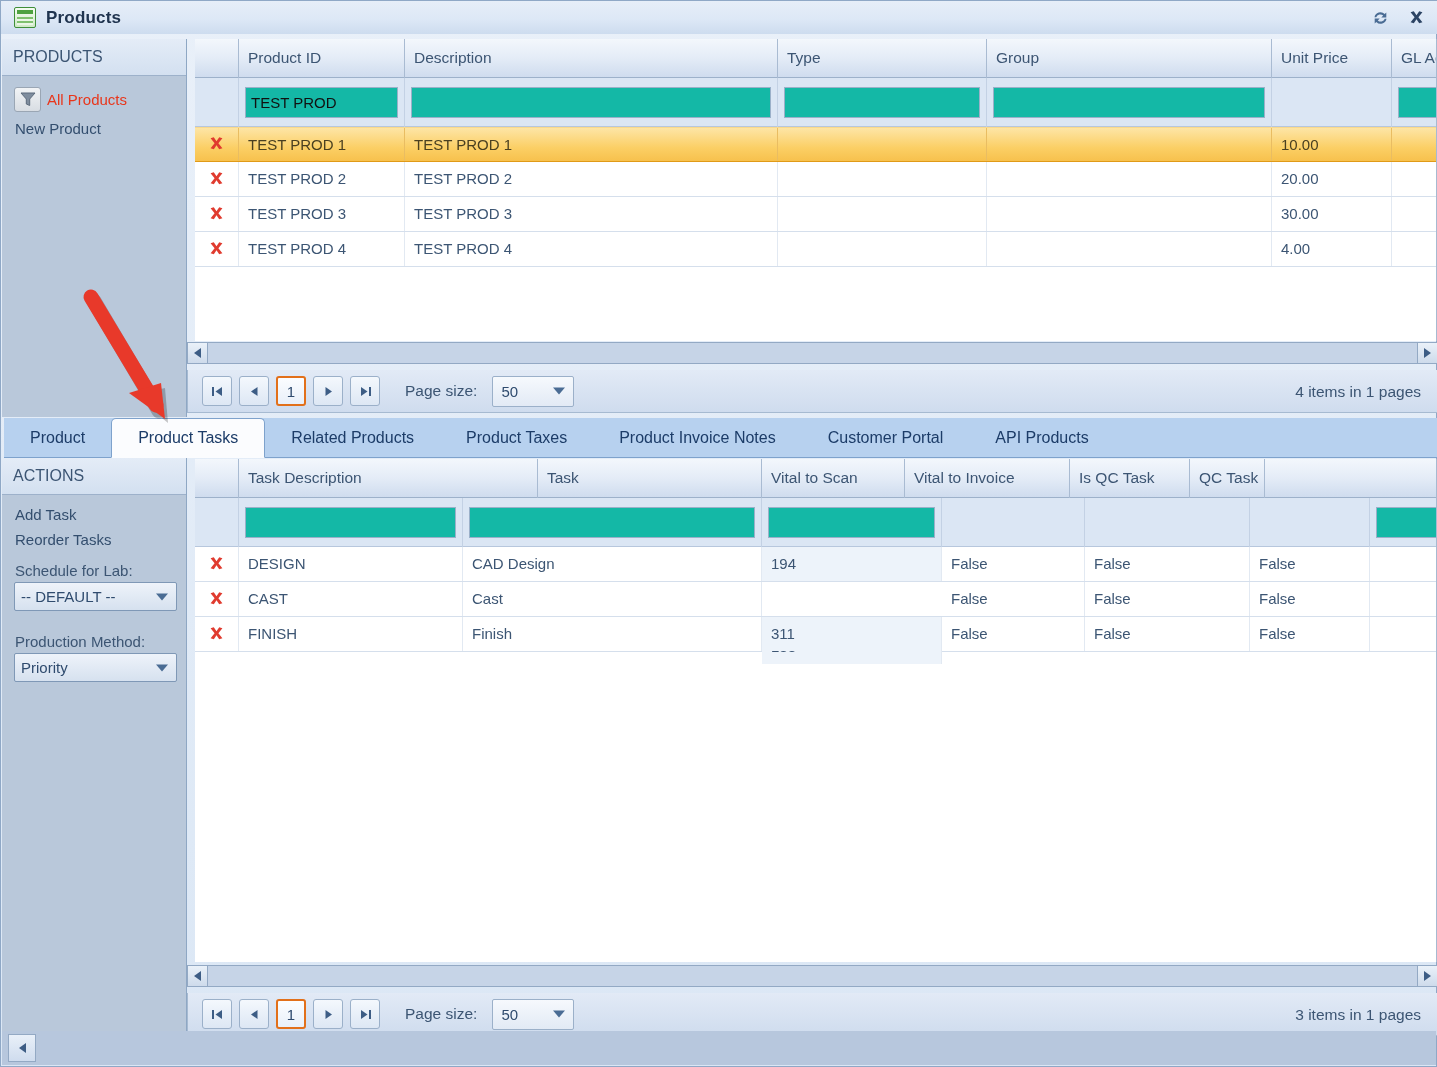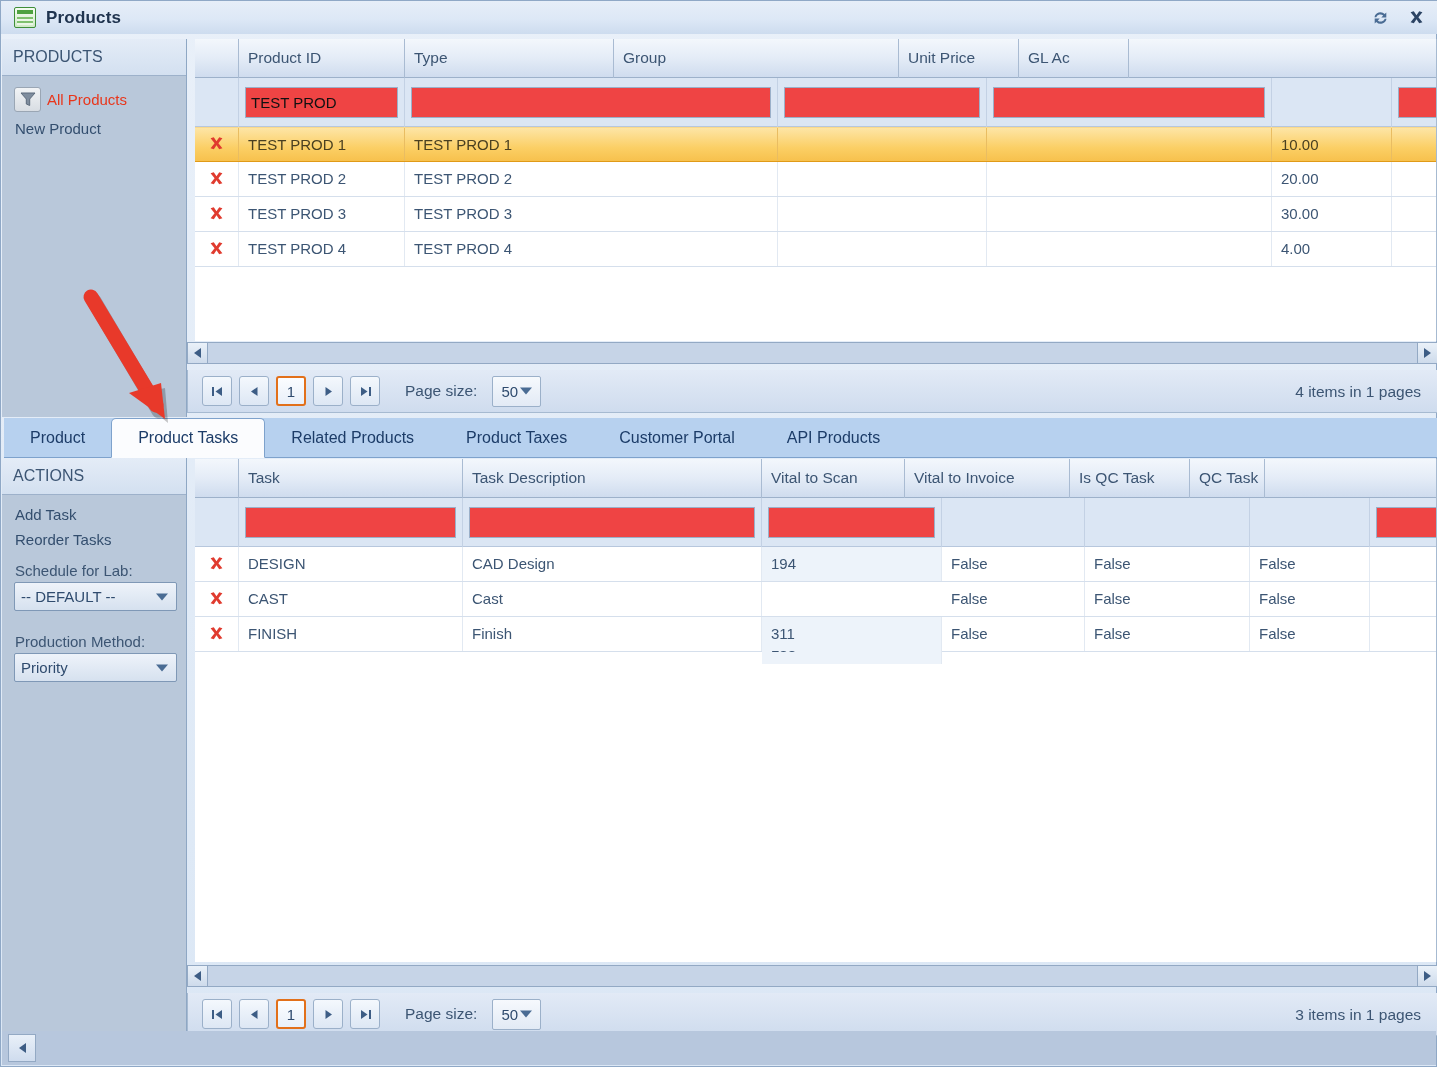--- a/index.html
+++ b/index.html
@@ -134,21 +134,21 @@
   }
   .fcell {
     flex: none; height: 49px;
     display: flex; align-items: center; justify-content: flex-start;
     padding: 0 6px;
     border-right: 1px solid #c3d1e4;
   }
   .fcell input {
     width: 100%; height: 31px;
     font-family: "Liberation Sans", sans-serif; font-size: 15px;
-    color: #111; background: #ef4444;
+    color: #111; background: #14b8a6;
     border: 1px solid #9bb0c9; padding: 0 5px;
   }
   .fcell.noinput { }
   .grid-row { height: 35px; background: #fff; border-bottom: 1px solid #d5dfec; }
   .grid-row.selected {
     background: linear-gradient(to bottom,#fde5a6 0%,#fbcf65 60%,#f7c14d 100%);
     border-bottom: 1px solid #e09a18;
     border-top: 1px solid #f9d98c;
   }
   .cell {
@@ -199,21 +199,21 @@
     border: 1px solid #9bb0c9; border-radius: 3px;
     display: flex; align-items: center; justify-content: center;
     cursor: pointer;
   }
   .pg-btn.num {
     border: 2px solid #e2701a; background: linear-gradient(to bottom,#fbfdff,#e9f0f9);
     font-size: 15px; color: #2f4b6e;
   }
   .pg-size-label { margin-left: 18px; font-size: 15.5px; color: #3c5573; }
   .pg-size-sel {
-    margin-left: 8px; width: 49px; height: 31px;
+    margin-left: 8px; width: 82px; height: 31px;
     background: linear-gradient(to bottom,#f6f9fd,#e2eaf5);
     border: 1px solid #9bb0c9; border-radius: 2px;
     position: relative; display: flex; align-items: center;
     padding-left: 8px; font-size: 15px; color: #2f4b6e; cursor: pointer;
   }
   .pg-size-sel .arr {
     position: absolute; right: 8px; top: 50%; transform: translateY(-50%);
     width: 0; height: 0; border-left: 6px solid transparent;
     border-right: 6px solid transparent; border-top: 7px solid #4a6c94;
   }
@@ -301,20 +301,21 @@
         <span>New Product</span>
       </div>
     </div>
   </div>
 
   <div class="grid-area" style="left:186px; top:38px; width:1250px; height:302px; overflow:hidden; border-right:1px solid #a6bad1;">
 
     <div class="grid-head-row">
       <div class="hcell xcol" style="width:44px;"></div>
       <div class="hcell" style="width:166px;">Product ID</div>
+      <div class="hcell" style="width:373px;">Description</div>
       <div class="hcell" style="width:209px;">Type</div>
       <div class="hcell" style="width:285px;">Group</div>
       <div class="hcell" style="width:120px;">Unit Price</div>
       <div class="hcell" style="width:110px;">GL Ac</div>
     </div>
 
     <div class="grid-filter-row">
       <div class="fcell xcol noinput" style="width:44px;"></div>
       <div class="fcell" style="width:166px;">
         <input type="text" value="TEST PROD" style="">
@@ -433,20 +434,21 @@
       <span class="arr"></span>
     </div>
     <div class="pg-info">4 items in 1 pages</div>
   </div>
 
   <div class="tabstrip">
     <div class="tab">Product</div>
     <div class="tab active">Product Tasks</div>
     <div class="tab">Related Products</div>
     <div class="tab">Product Taxes</div>
+    <div class="tab">Product Invoice Notes</div>
     <div class="tab">Customer Portal</div>
     <div class="tab">API Products</div>
   </div>
 
   <div class="sidebar sb-actions">
     <div class="sb-header">ACTIONS</div>
     <div class="sb-body">
       <div class="sb-link">
         <span>Add Task</span>
       </div>
@@ -467,22 +469,22 @@
           <span class="arr"></span>
         </div>
       </div>
     </div>
   </div>
 
   <div class="grid-area" style="left:186px; top:458px; width:1250px; height:503px; overflow:hidden; border-right:1px solid #a6bad1;">
 
     <div class="grid-head-row">
       <div class="hcell xcol" style="width:44px;"></div>
+      <div class="hcell" style="width:299px;">Task Description</div>
       <div class="hcell" style="width:224px;">Task</div>
-      <div class="hcell" style="width:299px;">Task Description</div>
       <div class="hcell" style="width:143px;">Vital to Scan</div>
       <div class="hcell" style="width:165px;">Vital to Invoice</div>
       <div class="hcell" style="width:120px;">Is QC Task</div>
       <div class="hcell" style="width:75px;">QC Task</div>
     </div>
 
     <div class="grid-filter-row">
       <div class="fcell xcol noinput" style="width:44px;"></div>
       <div class="fcell" style="width:224px;">
         <input type="text" value="" style="">

